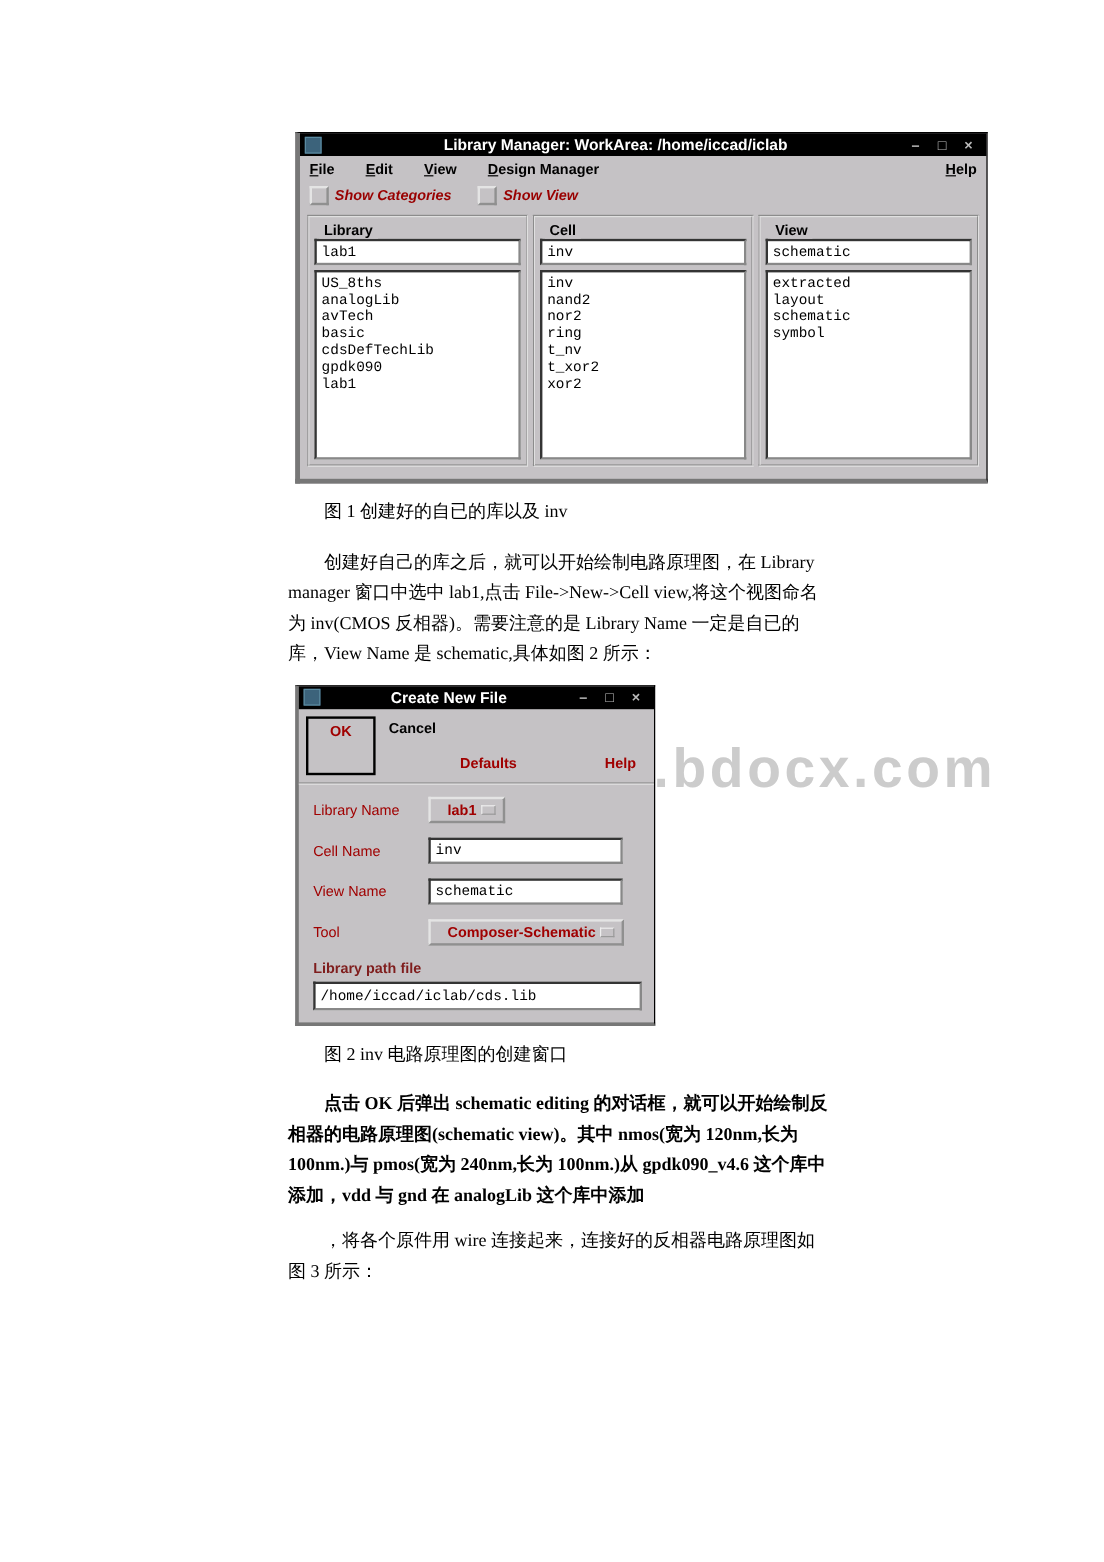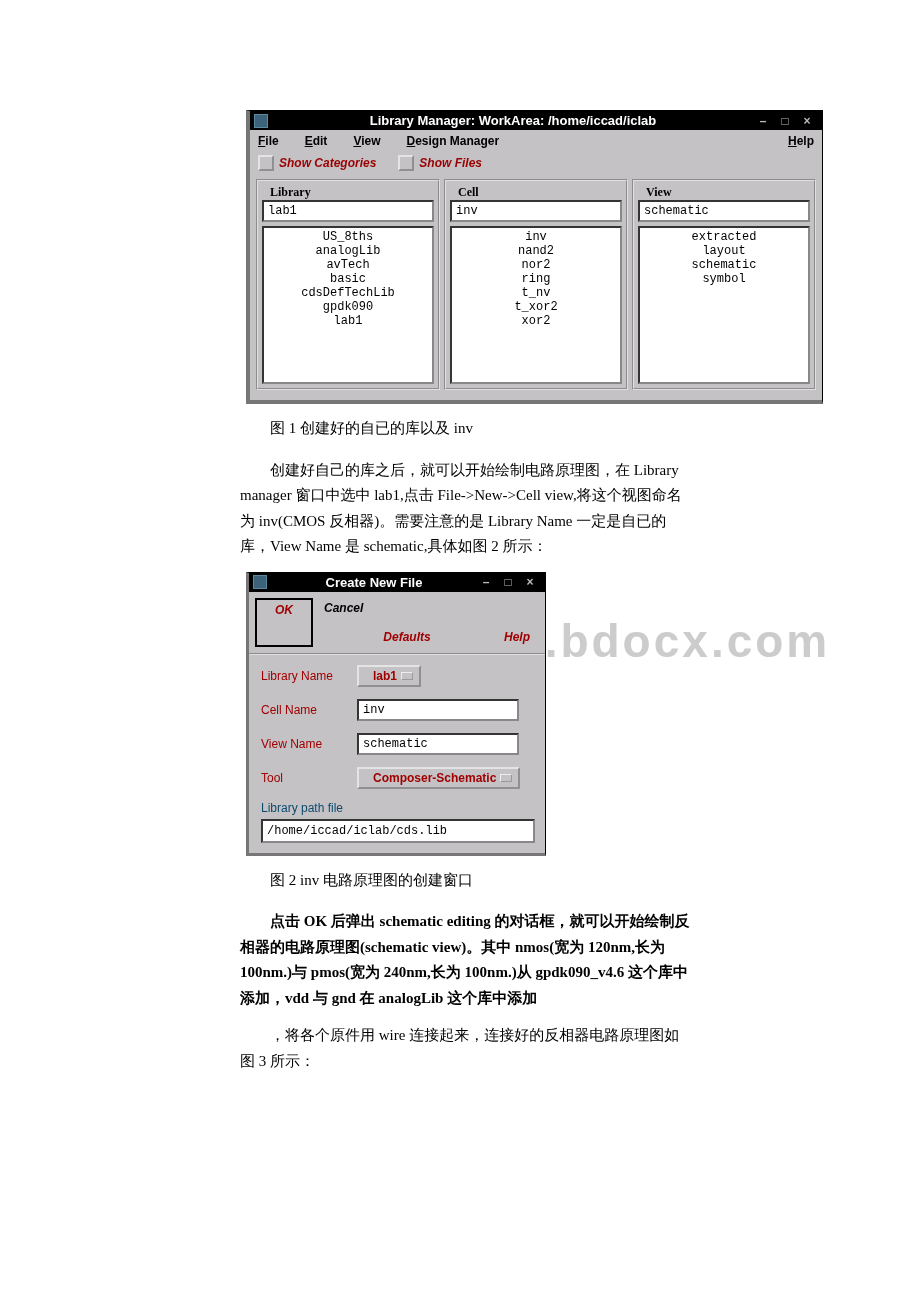--- a/index.html
+++ b/index.html
@@ -23,40 +23,40 @@
     .menu-item { cursor:pointer; }
     .menu-item .ul { text-decoration:underline; }
     .toggles { padding:4px 8px 8px; display:flex; gap:22px;font-style:italic; }
     .toggle { display:flex; align-items:center; gap:5px; color:#900; font-weight:bold; }
     .chk { width:12px; height:12px; background:#c5c2c5; border:2px outset #e4e4e4; }
     .columns { display:flex; gap:8px; padding:0 8px 10px; }
     .col { flex:1; display:flex; flex-direction:column; }
     .col-header { font-weight:bold; color:#000; padding:0 0 3px 6px; border-bottom:0; }
     .col-input { background:#fff; border:2px inset #888; padding:2px 4px; font-family:"Courier New",monospace; font-size:12px; color:#000; margin-bottom:4px; }
     .col-list { background:#fff; border:2px inset #888; height:150px; padding:2px 3px; font-family:"Courier New",monospace; font-size:12px; color:#000; overflow:hidden; }
-    .list-item { padding:0 1px; cursor:pointer;text-align:center; }
+    .list-item { padding:0 1px; cursor:pointer; }
     .fieldset { border:2px groove #e0e0e0; margin:0 -2px; padding:4px; }
-    .fieldset .col-header { margin-top:-12px; background:#c5c2c5; display:inline-block; padding:0 4px; margin-left:4px;font-family:Liberation Serif, serif; }
+    .fieldset .col-header { margin-top:-12px; background:#c5c2c5; display:inline-block; padding:0 4px; margin-left:4px; }
 
     
     .cnf { width:296px; margin-left:6px; font-family:Helvetica,Arial,sans-serif; font-size:12px; border:1px solid #000; border-left:3px solid #777; border-bottom:3px solid #777; background:#c5c2c5; }
     .cnf .titlebar .title { font-size:13px; }
-    .cnf-btnrow { display:flex; padding:5px; gap:0; border-bottom:2px groove #e0e0e0;font-style:italic; }
+    .cnf-btnrow { display:flex; padding:5px; gap:0; border-bottom:2px groove #e0e0e0; }
     .cnf-btn { flex:0 0 auto; padding:4px 10px; font-weight:bold; cursor:pointer; }
     .cnf-btn.red { color:#a00000;margin-top:29px; }
     .cnf-btn.black { color:#000; }
     .cnf-spacer { flex:1; }
     .cnf-btn.ok { border:2px solid #000; margin:1px; padding:3px 18px; }
     .cnf-body { padding:10px 10px 10px 12px; }
     .cnf-row { display:flex; align-items:center; margin-bottom:12px; }
     .cnf-label { color:#a00000; font-weight:normal; width:96px; }
     .cnf-dd { background:#c5c2c5; border:2px outset #e4e4e4; padding:2px 22px 2px 14px; color:#a00000; font-weight:bold; position:relative; font-size:12px; }
     .cnf-dd .dd-arrow { position:absolute; right:6px; top:5px; width:10px; height:6px; background:#c5c2c5; border:1px outset #eee; }
     .cnf-text { font-family:"Courier New",monospace; background:#fff; border:2px inset #888; padding:2px 4px; width:150px; color:#000; }
-    .cnf-path-label { color:#0c4a6e; font-weight:normal; margin-bottom:4px; }
+    .cnf-path-label { color:#7f1d1d; font-weight:bold; margin-bottom:4px; }
     .cnf-path { font-family:"Courier New",monospace; background:#fff; border:2px inset #888; padding:3px 4px; color:#000; }
   </style>
 </head>
 <body>
 
 <div class="page">
 
   <div class="libmgr">
     <div class="titlebar">
       <div class="appicon"></div>
@@ -75,21 +75,21 @@
       <span class="spacer"></span>
       <span class="menu-item"><span class="ul">H</span>elp</span>
     </div>
     <div class="toggles">
       <div class="toggle">
         <span class="chk"></span>
         <span>Show Categories</span>
       </div>
       <div class="toggle">
         <span class="chk"></span>
-        <span>Show Files</span>
+        <span>Show View</span>
       </div>
     </div>
     <div class="columns">
       <div class="col">
         <div class="fieldset">
           <div class="col-header">Library</div>
           <div class="col-input">lab1</div>
           <div class="col-list">
               <div class="list-item">US_8ths</div>
               <div class="list-item">analogLib</div>

